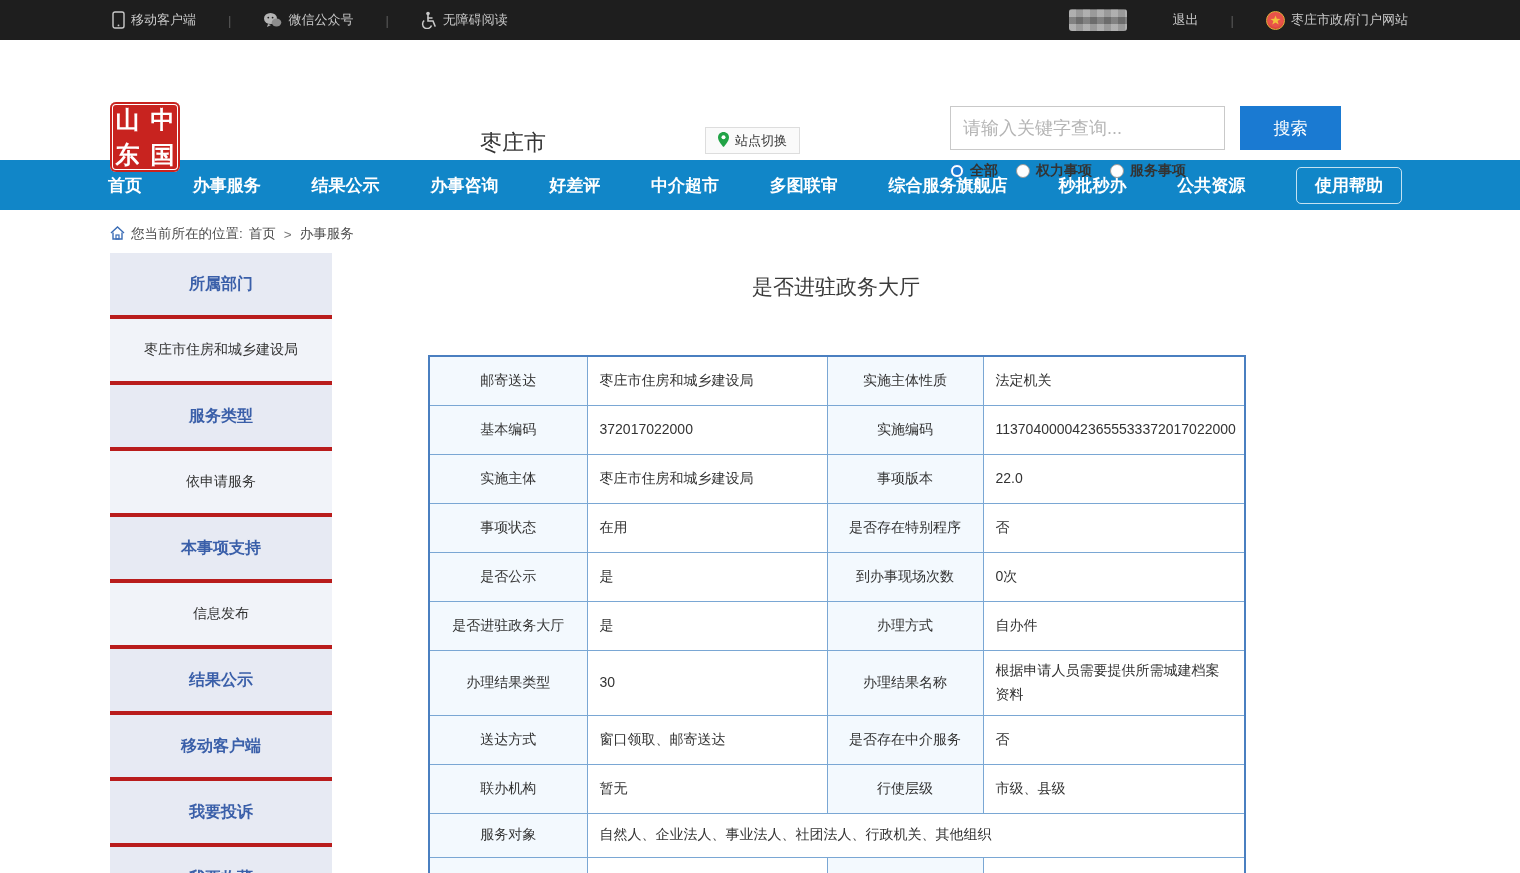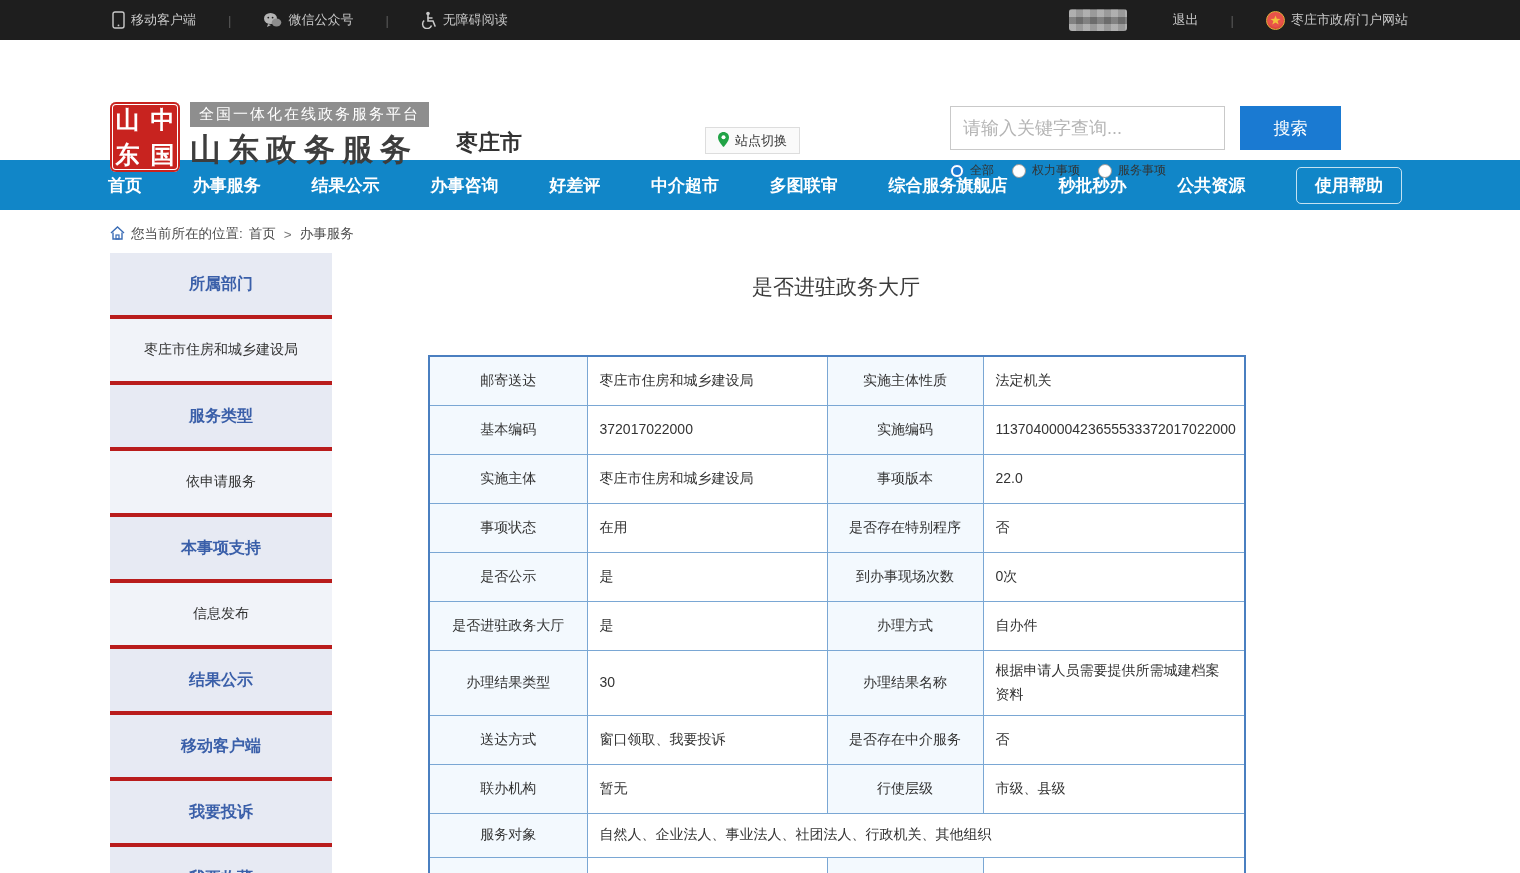--- a/index.html
+++ b/index.html
@@ -28,32 +28,32 @@
   .header { position:relative; height:120px; background:#fff; }
   .logo-wrap { position:absolute; left:110px; top:62px; display:flex; align-items:flex-start; }
   .seal { width:70px; height:70px; background:#c8231f; color:#fff; display:grid;
     grid-template-columns:1fr 1fr; grid-template-rows:1fr 1fr; align-items:center;
     justify-items:center; font-weight:bold; font-size:24px; border-radius:6px;
     box-shadow:0 0 0 2px #c8231f inset, 0 0 0 3px #fff inset; }
   .logo-text { margin-left:10px; }
   .tagline { display:inline-block; background:#8e8e8e; color:#fff; font-size:15px;
     letter-spacing:2px; padding:3px 9px; }
   .site-name { font-size:31px; font-weight:bold; color:#3d3d3d; letter-spacing:7px; margin-top:2px; }
-  .city { position:absolute; left:456px; top:88px; font-size:22px; font-weight:bold; color:#333; }
+  .city { position:absolute; left:480px; top:88px; font-size:22px; font-weight:normal; color:#333; }
   .site-switch { position:absolute; left:705px; top:87px; height:27px; padding:0 12px;
     background:#fafafa; border:1px solid #ddd; display:flex; align-items:center; gap:6px;
     font-size:13px; color:#333; cursor:pointer; }
   .search-area { position:absolute; left:950px; top:66px; }
   .search-row { display:flex; }
   .search-input { width:275px; height:44px; border:1px solid #c9c9c9; padding:0 12px;
     font-size:18px; color:#0f766e; outline:none; }
   .search-input::placeholder { color:#b5b5b5; }
   .search-btn { width:101px; height:44px; margin-left:15px; background:#1a7ad2; color:#fff;
     border:none; font-size:17px; cursor:pointer; }
-  .scope-row { display:flex; align-items:center; gap:18px; margin-top:12px; font-size:12px; color:#333; }
+  .scope-row { display:flex; align-items:center; gap:18px; margin-top:12px; font-size:14px; color:#333;font-weight:bold; }
   .scope { display:flex; align-items:center; gap:6px; cursor:pointer; }
   .radio { width:14px; height:14px; border-radius:50%; border:1px solid #9a9a9a; background:#fff; }
   .radio.on { border:1px solid #1a7ad2; display:flex; align-items:center; justify-content:center; }
   .radio.on::after { content:""; width:8px; height:8px; border-radius:50%; background:#1a7ad2; }
 
   
   .nav { height:50px; background:#1186c8; display:flex; align-items:center;
     justify-content:space-between; padding:0 118px 0 108px; }
   .nav-item { color:#fff; font-size:17px; font-weight:bold; cursor:pointer; white-space:nowrap; }
   .nav-help { border:1px solid rgba(255,255,255,.75); border-radius:5px; padding:6px 18px; }
@@ -142,24 +142,20 @@
   </div>
 </div>
 
 <div class="header">
   <div class="logo-wrap">
     <div class="seal">
       <span>山</span>
       <span>中</span>
       <span>东</span>
       <span>国</span>
-    </div>
-    <div class="logo-text">
-      <span class="tagline">全国一体化在线政务服务平台</span>
-      <div class="site-name">山东政务服务</div>
     </div>
   </div>
 
   <div class="city">枣庄市</div>
 
   <div class="site-switch">
     <span>
       <svg width="11" height="15" viewBox="0 0 11 15">
           <path d="M5.5 0 C2.4 0 0 2.4 0 5.4 C0 9.4 5.5 15 5.5 15 C5.5 15 11 9.4 11 5.4 C11 2.4 8.6 0 5.5 0 Z" fill="#21a346"></path>
           <circle cx="5.5" cy="5.2" r="2" fill="#fff"></circle>
@@ -281,21 +277,21 @@
         <td class="val">自办件</td>
       </tr>
       <tr class="tall">
         <td class="lbl">办理结果类型</td>
         <td class="val">30</td>
         <td class="lbl">办理结果名称</td>
         <td class="val">根据申请人员需要提供所需城建档案资料</td>
       </tr>
       <tr>
         <td class="lbl">送达方式</td>
-        <td class="val">窗口领取、我要投诉</td>
+        <td class="val">窗口领取、邮寄送达</td>
         <td class="lbl">是否存在中介服务</td>
         <td class="val">否</td>
       </tr>
       <tr>
         <td class="lbl">联办机构</td>
         <td class="val">暂无</td>
         <td class="lbl">行使层级</td>
         <td class="val">市级、县级</td>
       </tr>
       <tr class="span-row">

